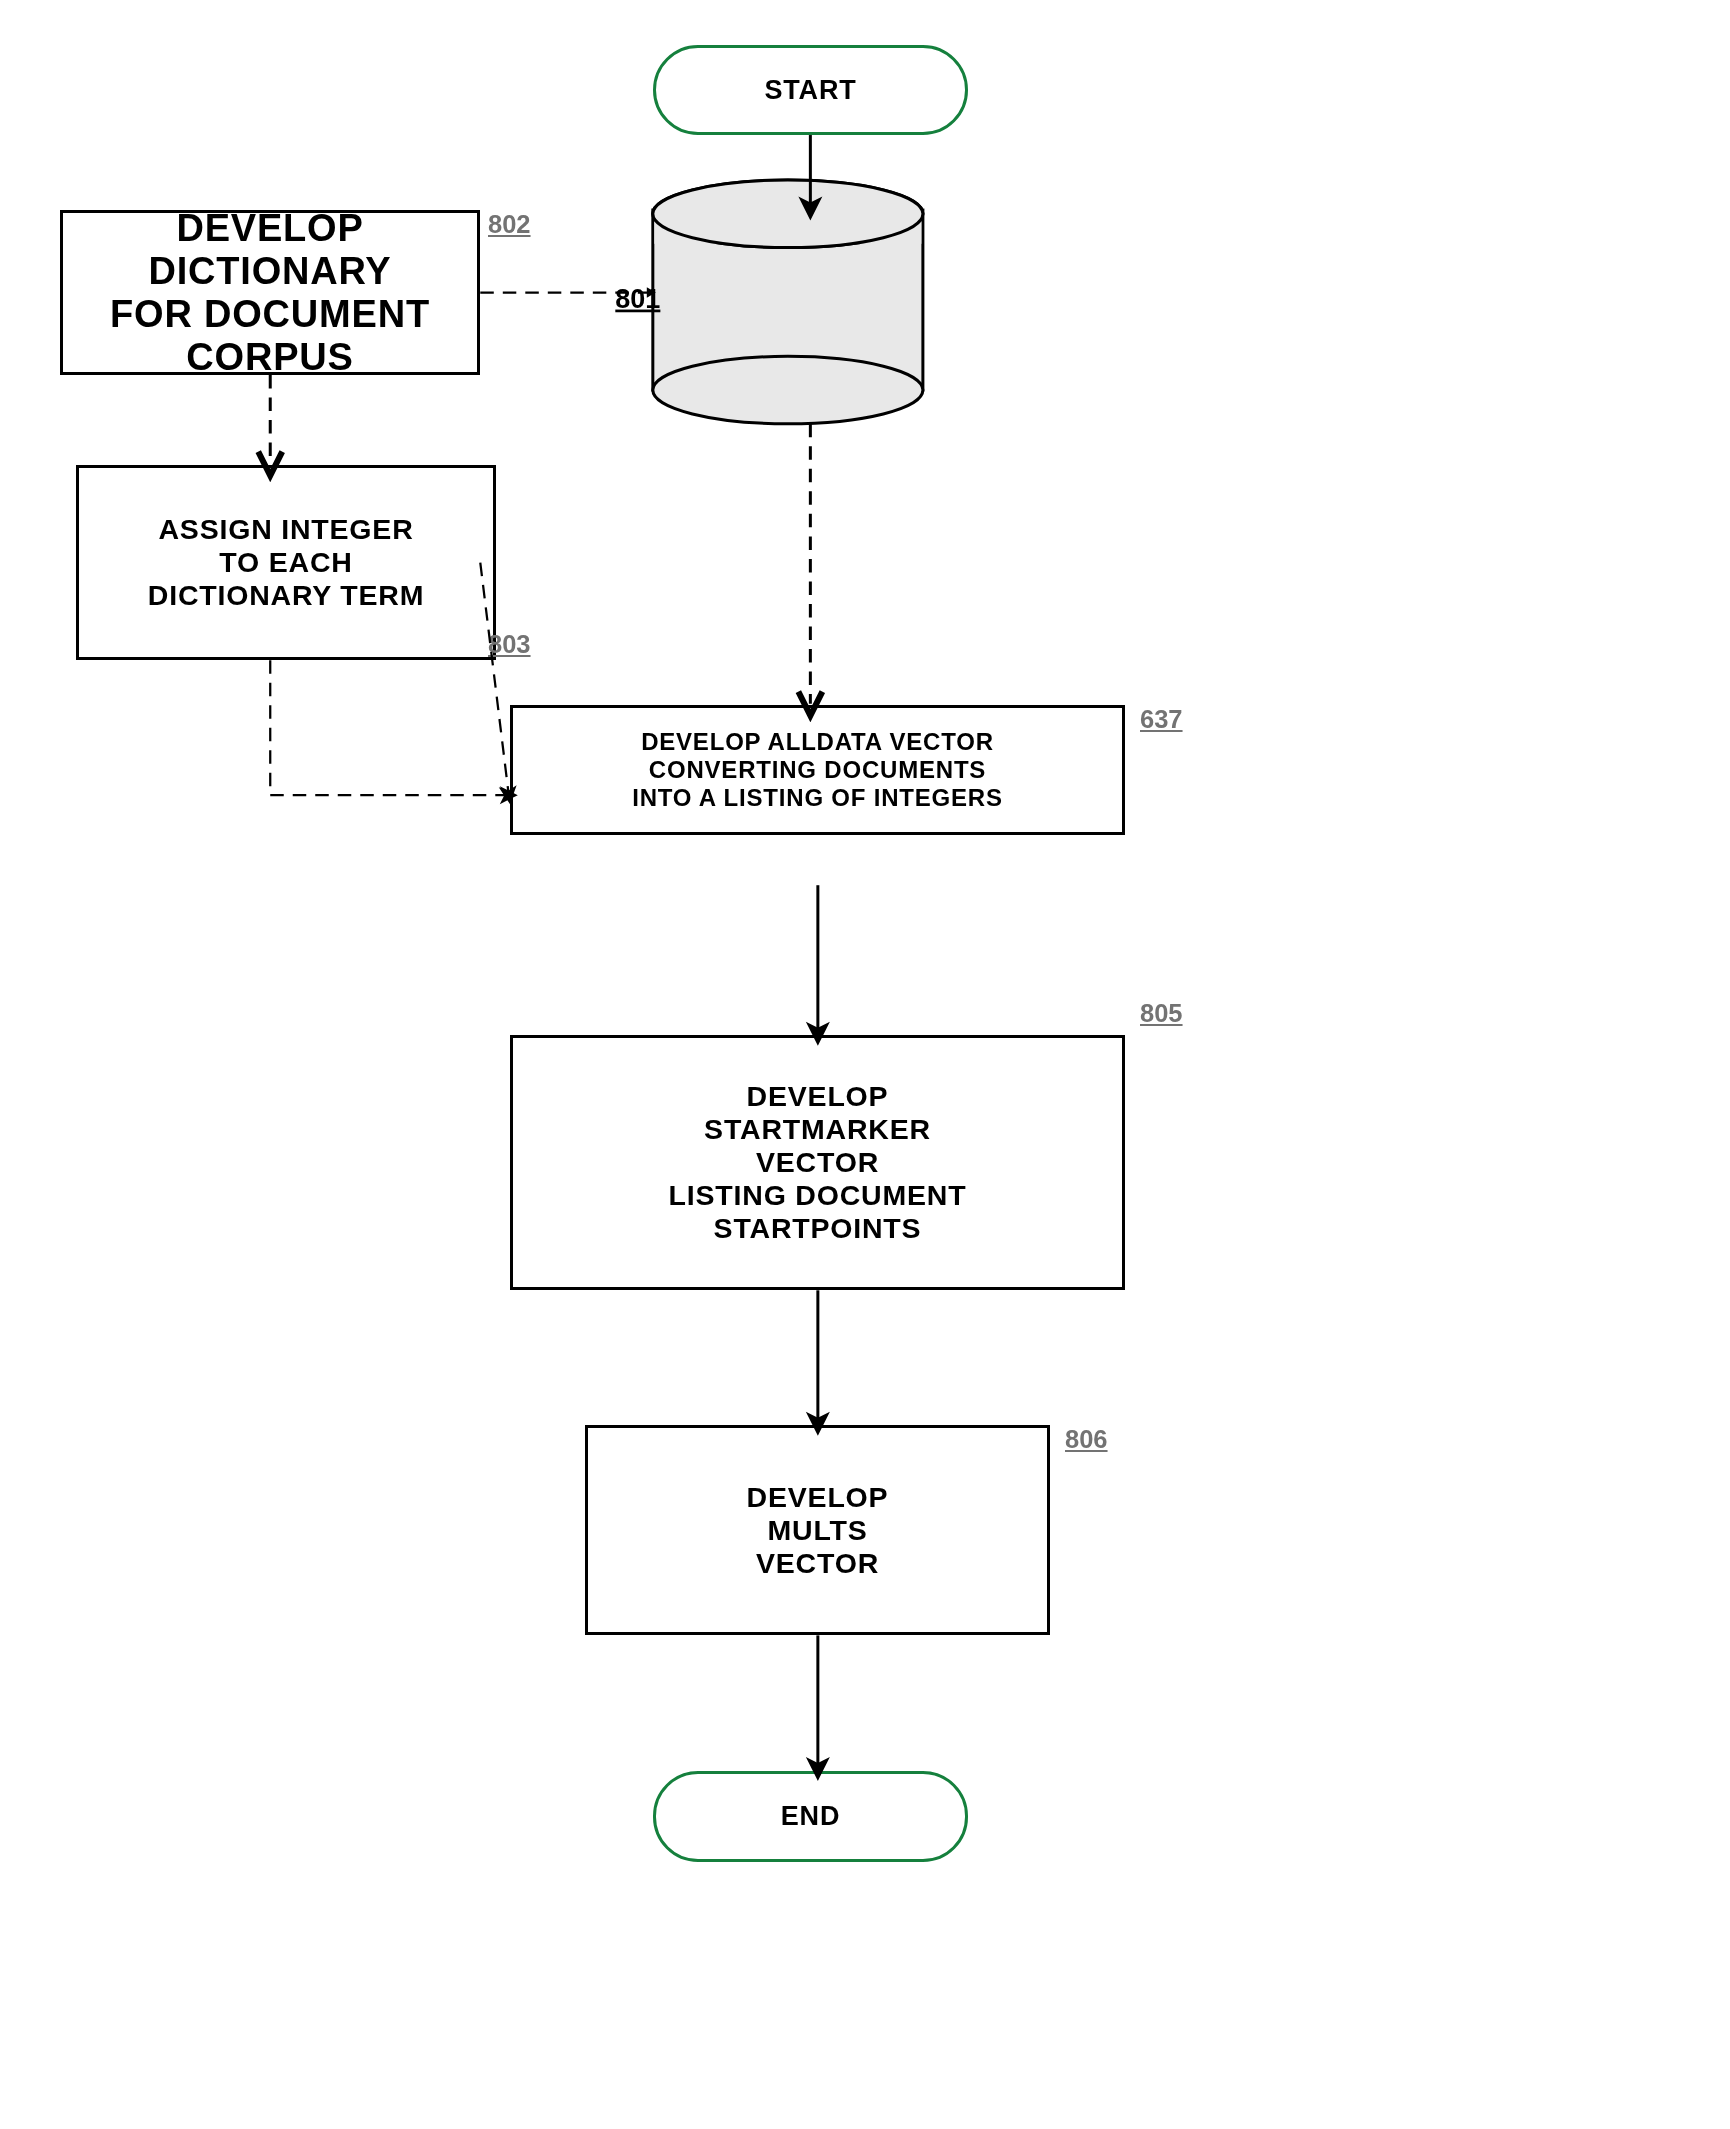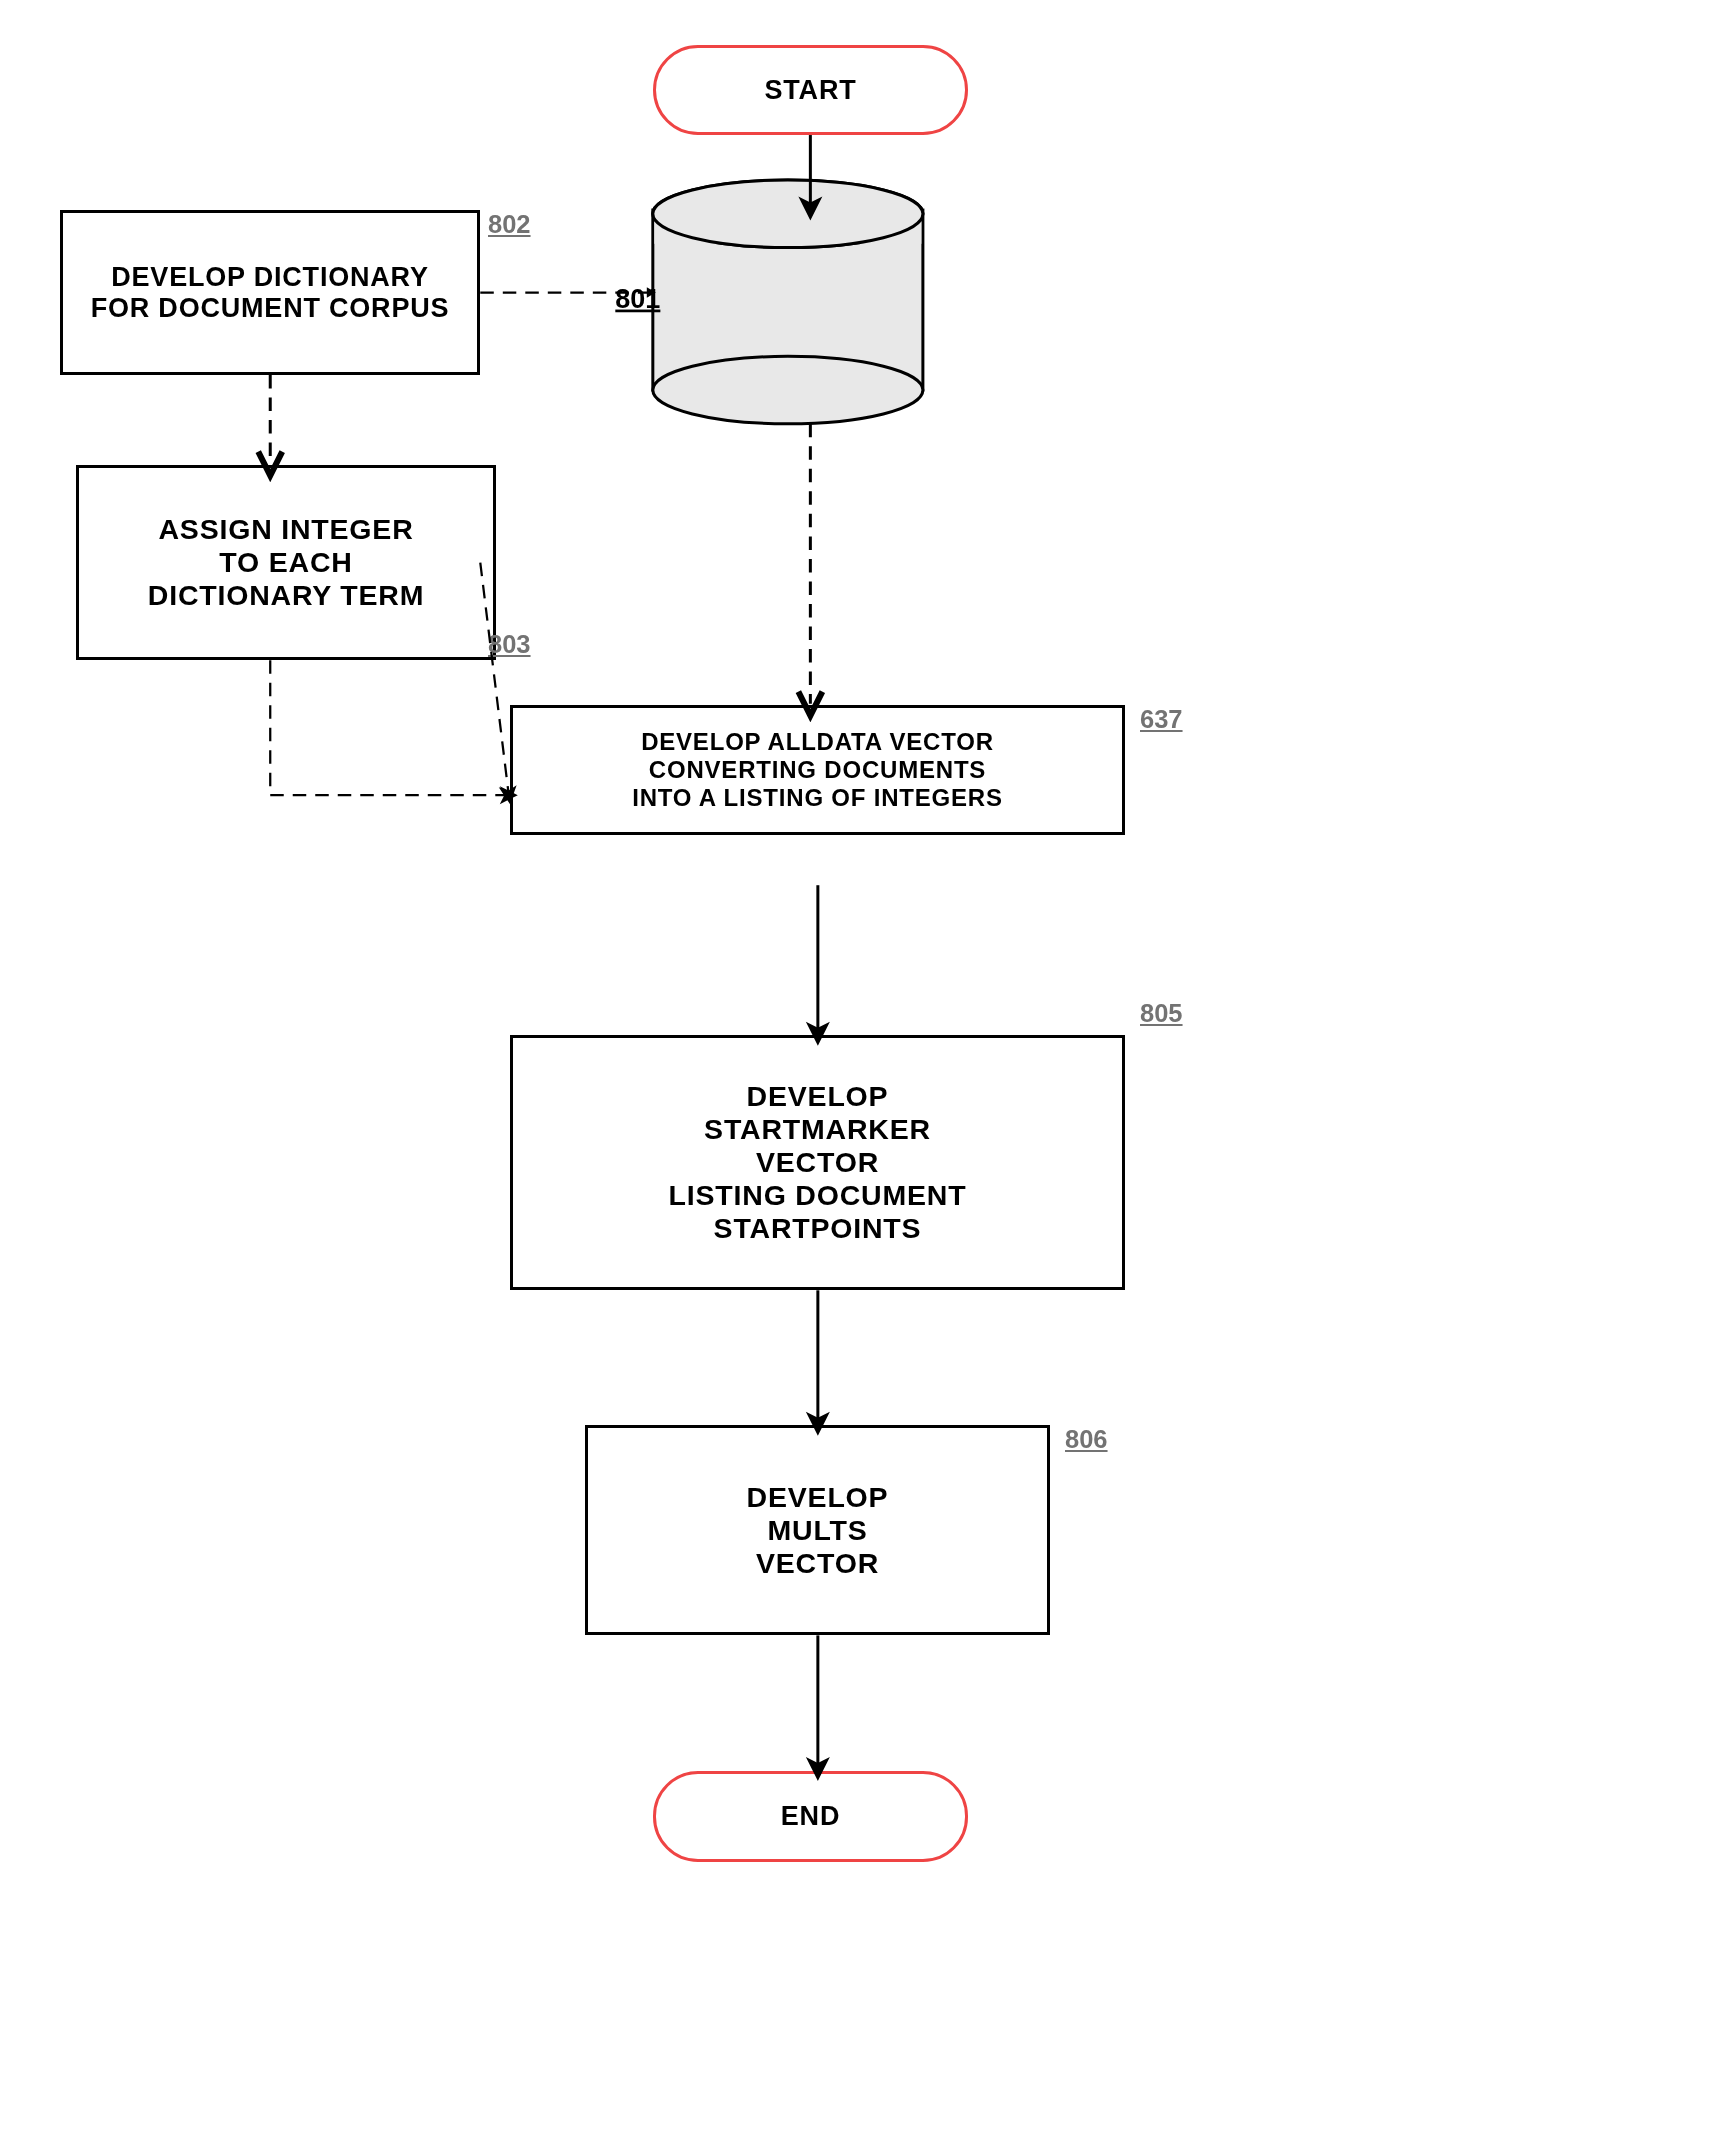--- a/index.html
+++ b/index.html
@@ -25,21 +25,21 @@
       display: flex;
       align-items: center;
       justify-content: center;
       text-align: center;
       font-size: 27px;
       font-weight: bold;
       letter-spacing: 0.8px;
     }
 
     .fc-rounded {
-      border: 3px solid #ef4444;
+      border: 3px solid #15803d;
       border-radius: 45px;
     }
 
     .fc-rect {
       border: 3px solid #000;
     }
 
     .fc-label {
       position: absolute;
       font-size: 25.5px;
@@ -59,21 +59,21 @@
   </style>
 </head>
 <body>
 
 <div class="diagram-container">
 
   <div class="fc-node fc-rounded" style="left: 653px; top: 45px; width: 315px; height: 90px;">
     <span>START</span>
   </div>
 
-  <div class="fc-node fc-rect" style="left: 60px; top: 210px; width: 420px; height: 165px; font-size: 27px;">
+  <div class="fc-node fc-rect" style="left: 60px; top: 210px; width: 420px; height: 165px; font-size: 38px;">
     <span>DEVELOP DICTIONARY<br>FOR DOCUMENT CORPUS</span>
   </div>
 
   <div class="fc-label" style="left: 488px; top: 210px;">
     <span>802</span>
   </div>
 
   <div class="fc-node fc-rect" style="left: 76px; top: 465px; width: 420px; height: 195px; font-size: 28.5px;">
     <span>ASSIGN INTEGER<br>TO EACH<br>DICTIONARY TERM</span>
   </div>

